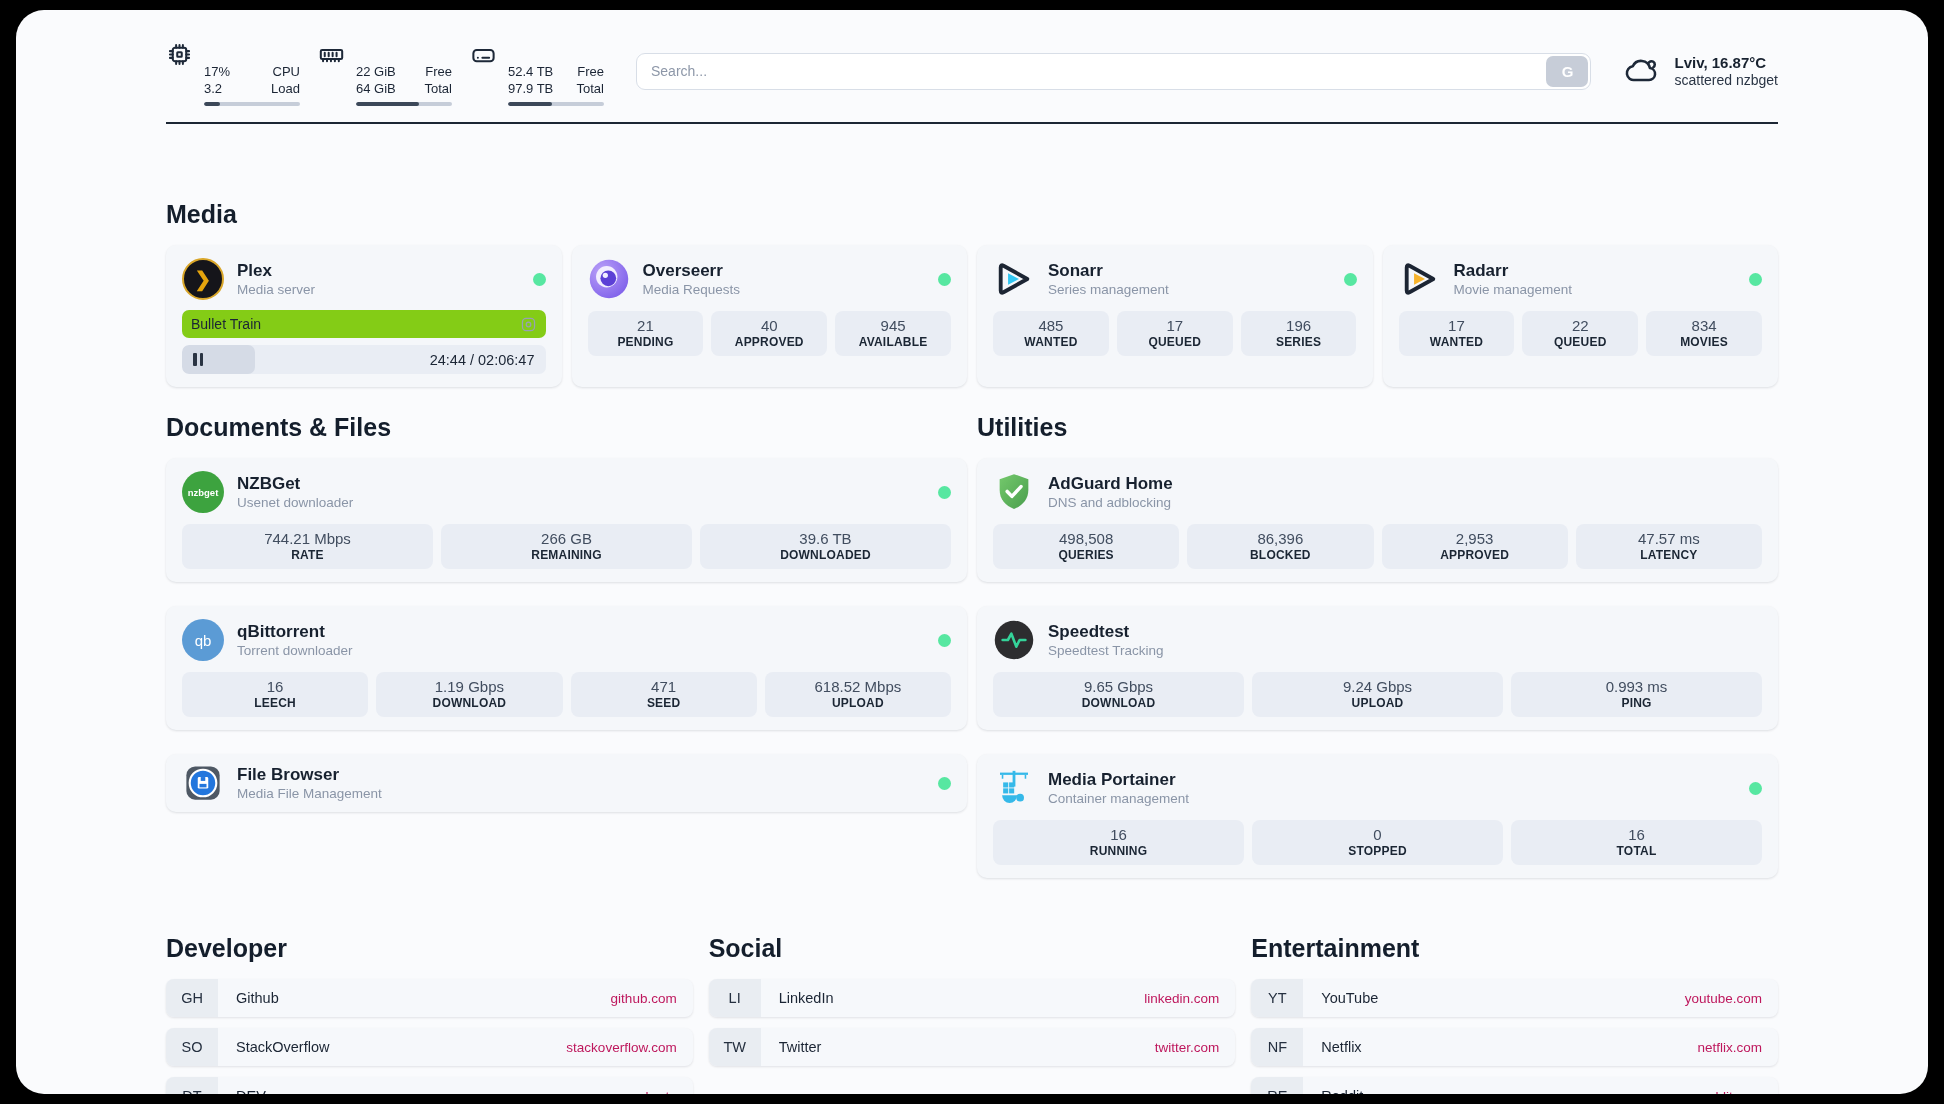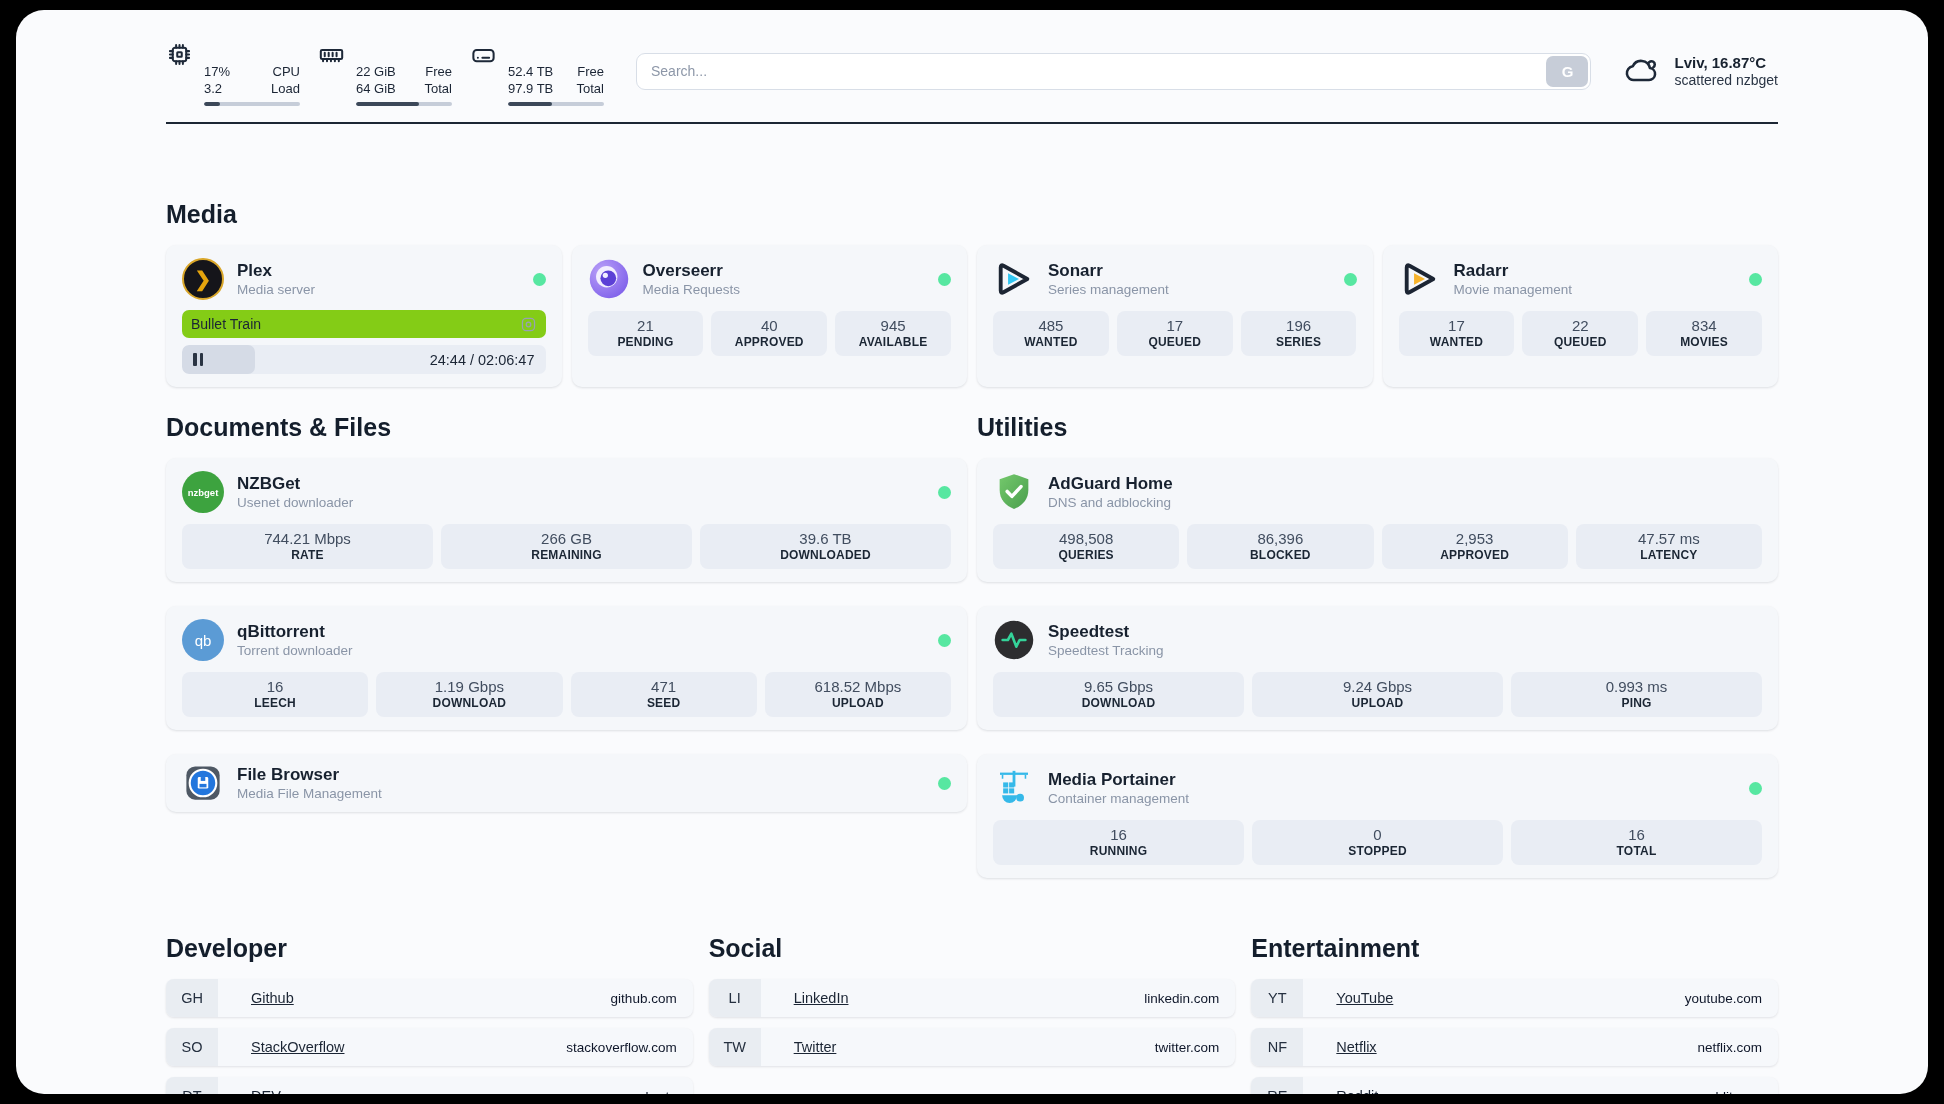--- a/index.html
+++ b/index.html
@@ -70,22 +70,22 @@
   .mid-col .section-title { margin-bottom:16px; }
   .mid-col .app-card { margin-bottom:24px; }
   .mid-col .app-card:last-child { margin-bottom:0; }
   .header-only { padding:8px 16px; }
 
   
   .bottom-grid { display:grid; grid-template-columns:1fr 1fr 1fr; gap:0 16px; margin-top:56px; }
   .bottom-col .section-title { margin-bottom:16px; }
   .bm-row { display:flex; align-items:center; height:38px; background:#f6f8fb; border-radius:8px; margin-bottom:11px; overflow:hidden; box-shadow:0 1px 2px rgba(16,24,40,.05), 0 1px 3px rgba(16,24,40,.06); cursor:pointer; }
   .bm-badge { width:52px; align-self:stretch; background:#e9edf2; display:flex; align-items:center; justify-content:center; font-size:14.5px; font-weight:500; color:#242f3f; }
-  .bm-name { margin-left:33px; font-size:14.5px; color:#1b2534;text-decoration:underline; }
-  .bm-url { margin-left:auto; margin-right:16px; font-size:13.5px; color:#0f172a; }
+  .bm-name { margin-left:18px; font-size:14.5px; color:#1b2534; }
+  .bm-url { margin-left:auto; margin-right:16px; font-size:13.5px; color:#be185d; }
 </style>
 </head>
 <body>
 
 <div class="page">
   <div class="content">
 
     <div class="header">
       <div class="sys-group">
 

